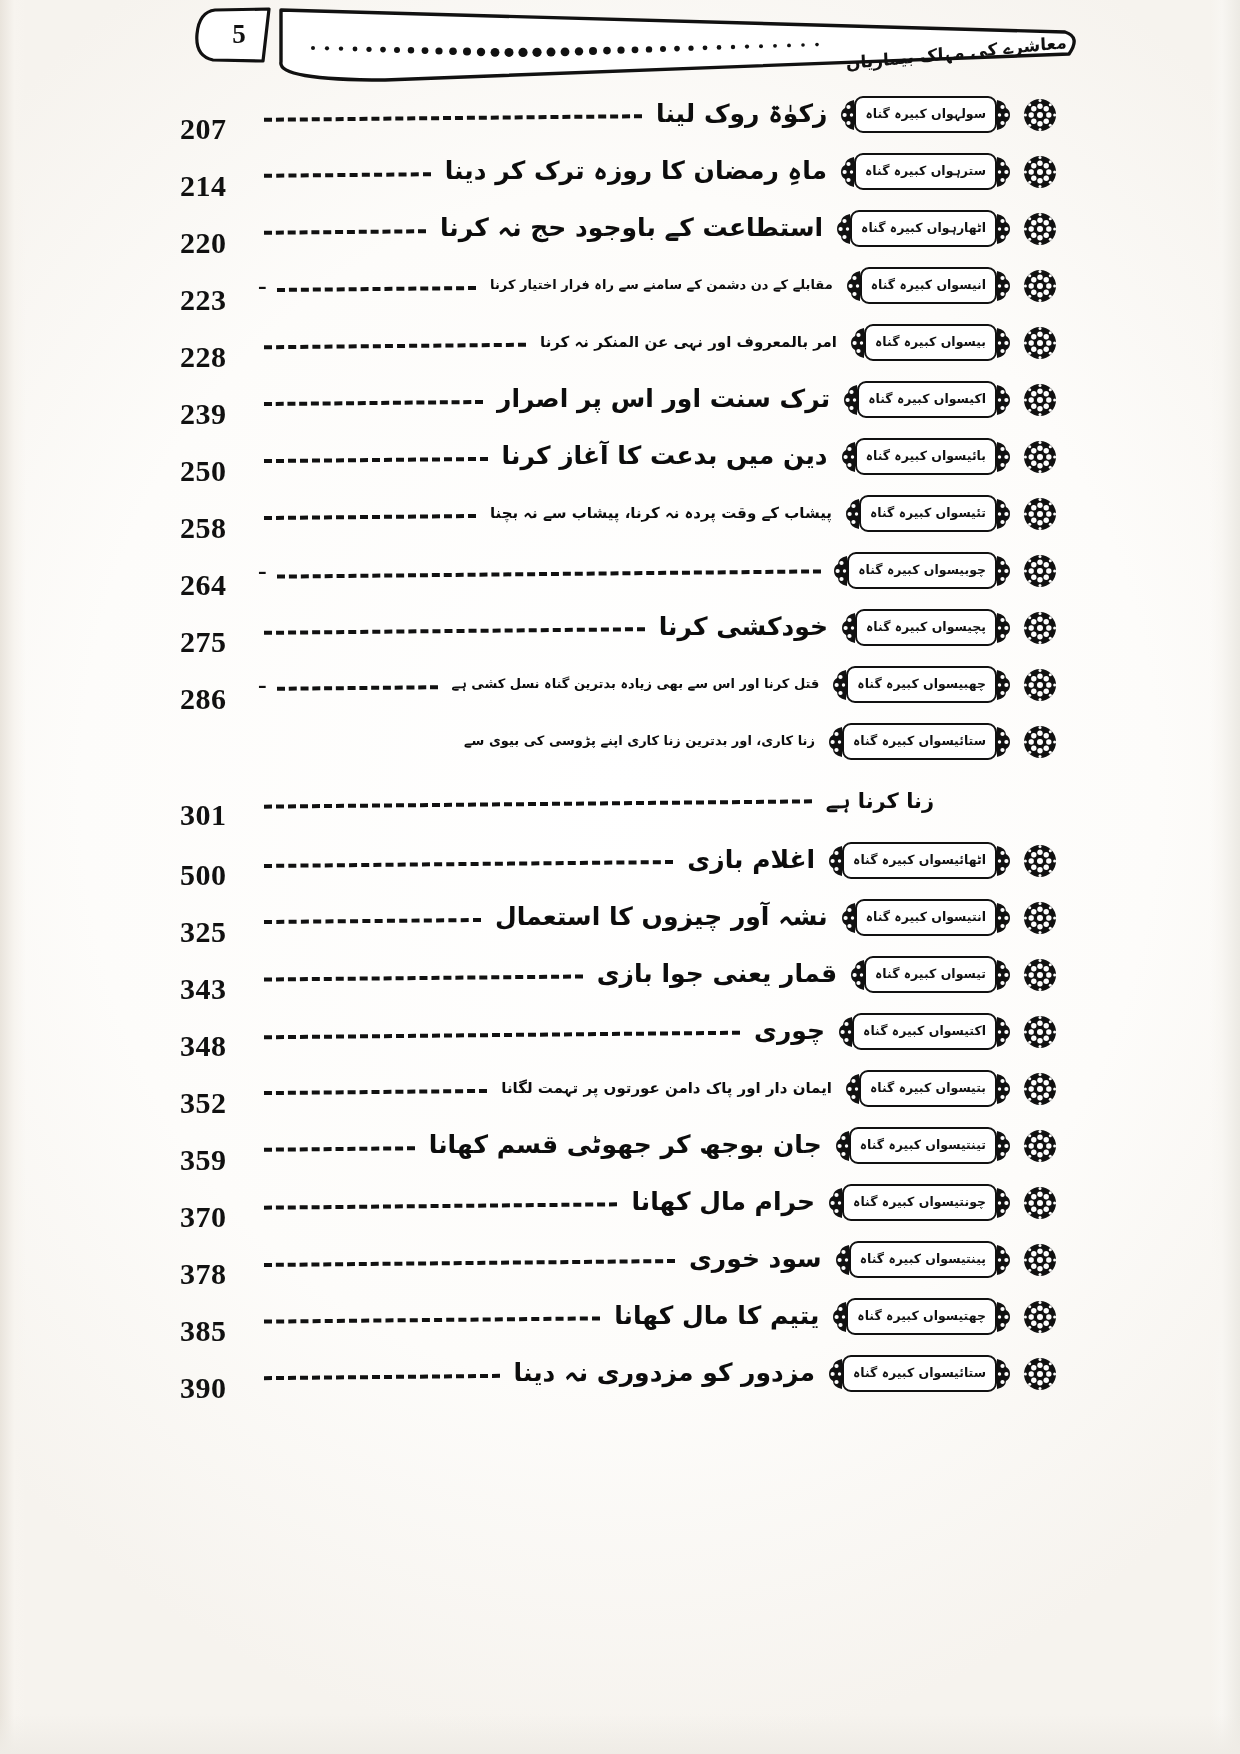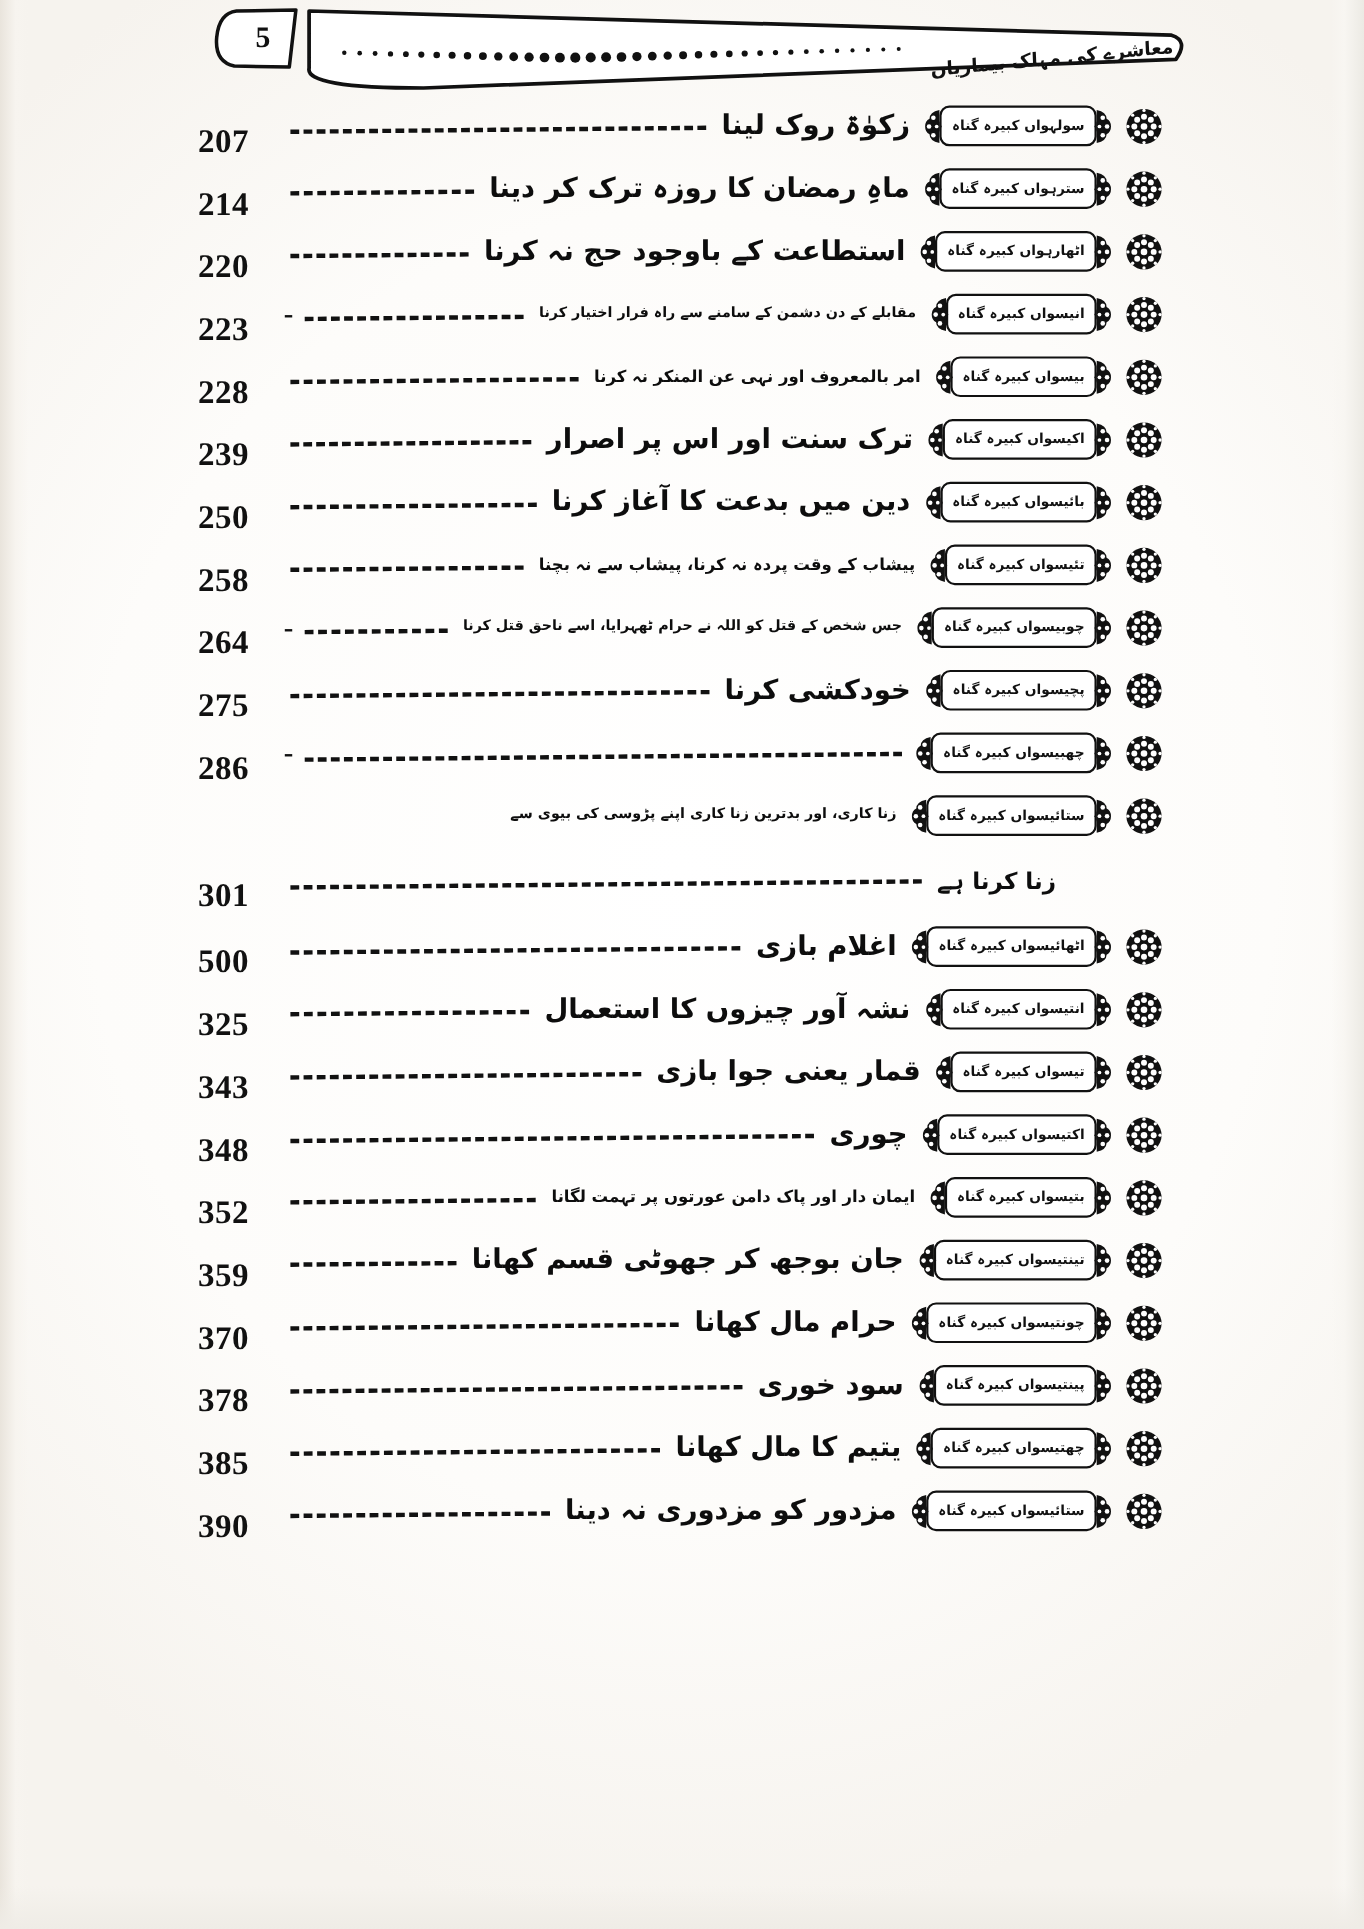--- a/index.html
+++ b/index.html
@@ -450,21 +450,20 @@
         </span>
         <span class="badge-box">
           <span class="badge-label">چوبیسواں کبیرہ گناہ</span>
         </span>
         <span class="knot left">
           <svg width="18" height="38" viewBox="0 0 18 38">
             <use xlink:href="#ic-knot"></use>
           </svg>
         </span>
       </span>
-      <span class="title xs">جس شخص کے قتل کو اللہ نے حرام ٹھہرایا، اسے ناحق قتل کرنا</span>
       <span class="leader"></span>
       <span class="dashmark">-</span>
       <span class="pnum">264</span>
     </div>
     <div class="row">
       <span class="rosette">
         <svg width="36" height="36" viewBox="0 0 36 36">
           <use xlink:href="#ic-rosette"></use>
         </svg>
       </span>
@@ -501,20 +500,21 @@
         </span>
         <span class="badge-box">
           <span class="badge-label">چھبیسواں کبیرہ گناہ</span>
         </span>
         <span class="knot left">
           <svg width="18" height="38" viewBox="0 0 18 38">
             <use xlink:href="#ic-knot"></use>
           </svg>
         </span>
       </span>
+      <span class="title xs">قتل کرنا اور اس سے بھی زیادہ بدترین گناہ نسل کشی ہے</span>
       <span class="leader"></span>
       <span class="dashmark">-</span>
       <span class="pnum">286</span>
     </div>
     <div class="row wrap-row">
       <span class="rosette">
         <svg width="36" height="36" viewBox="0 0 36 36">
           <use xlink:href="#ic-rosette"></use>
         </svg>
       </span>
@@ -529,21 +529,21 @@
         </span>
         <span class="knot left">
           <svg width="18" height="38" viewBox="0 0 18 38">
             <use xlink:href="#ic-knot"></use>
           </svg>
         </span>
       </span>
       <span class="title xs">زنا کاری، اور بدترین زنا کاری اپنے پڑوسی کی بیوی سے</span>
     </div>
     <div class="row cont-row">
-      <span class="title" style="margin-right: 92px;">زنا کرنا ہے</span>
+      <span class="title" style="margin-right: 118px;">زنا کرنا ہے</span>
       <span class="leader"></span>
       <span class="pnum">301</span>
     </div>
     <div class="row">
       <span class="rosette">
         <svg width="36" height="36" viewBox="0 0 36 36">
           <use xlink:href="#ic-rosette"></use>
         </svg>
       </span>
       <span class="badge">

